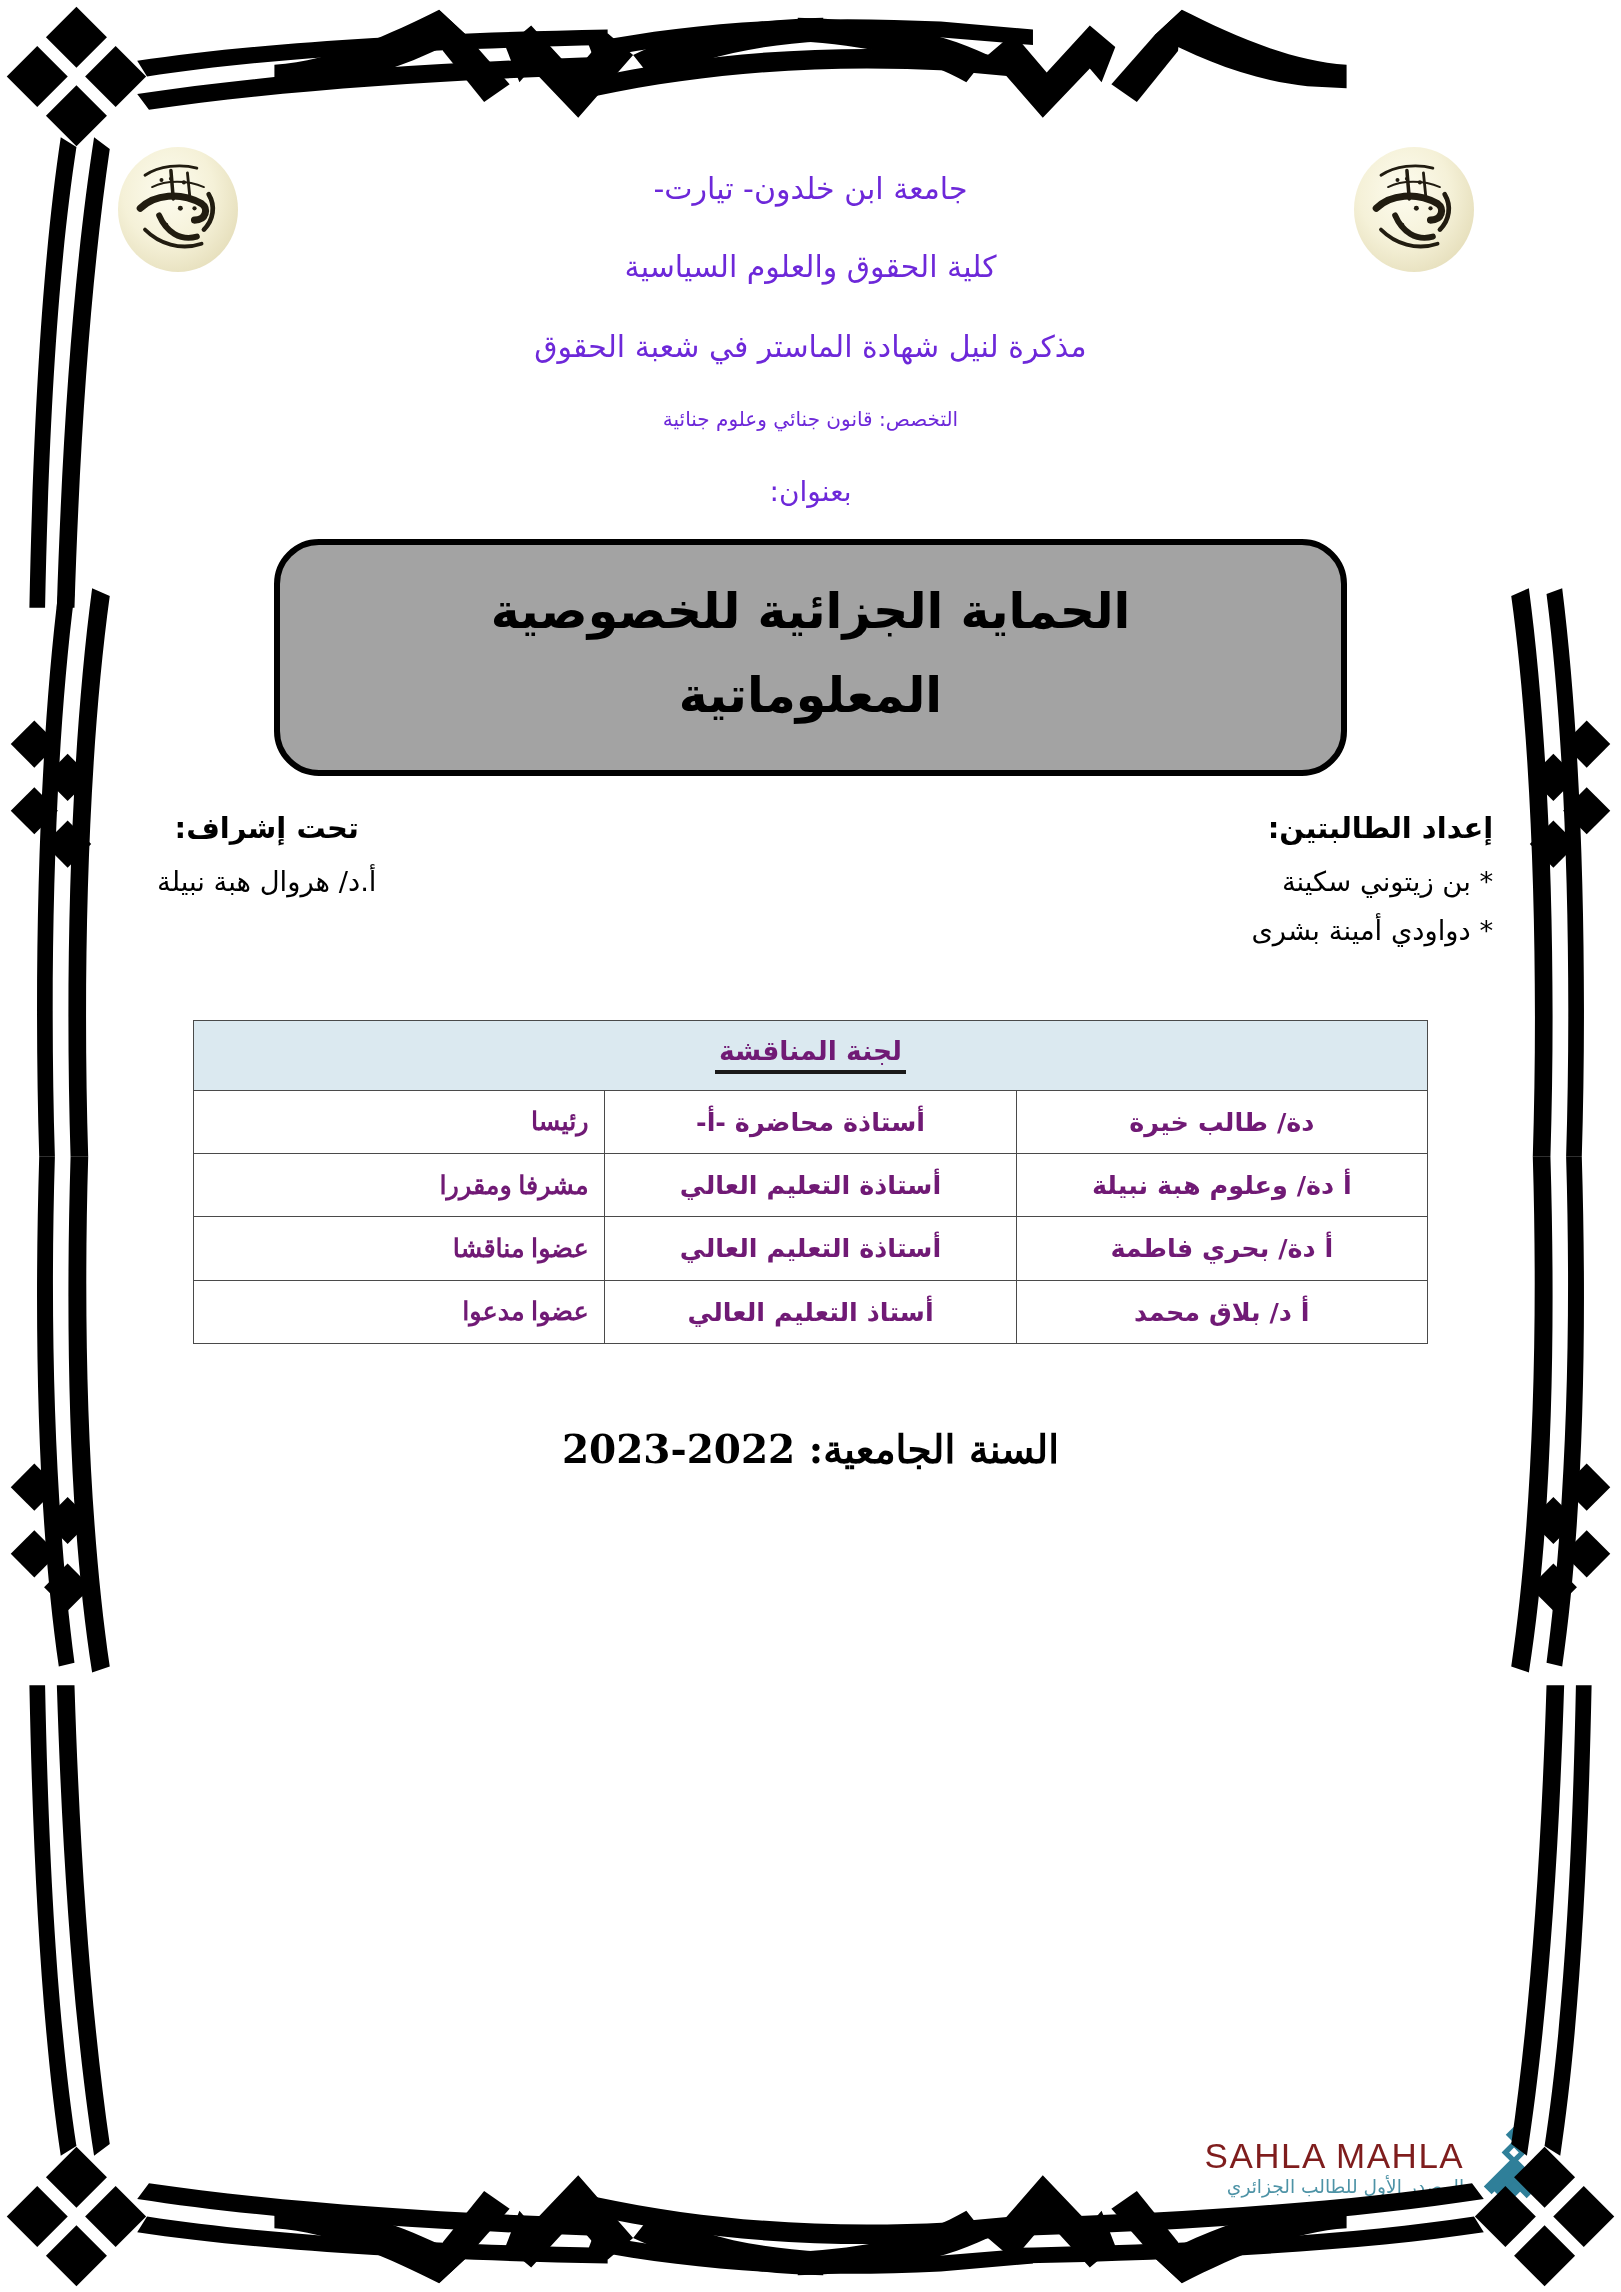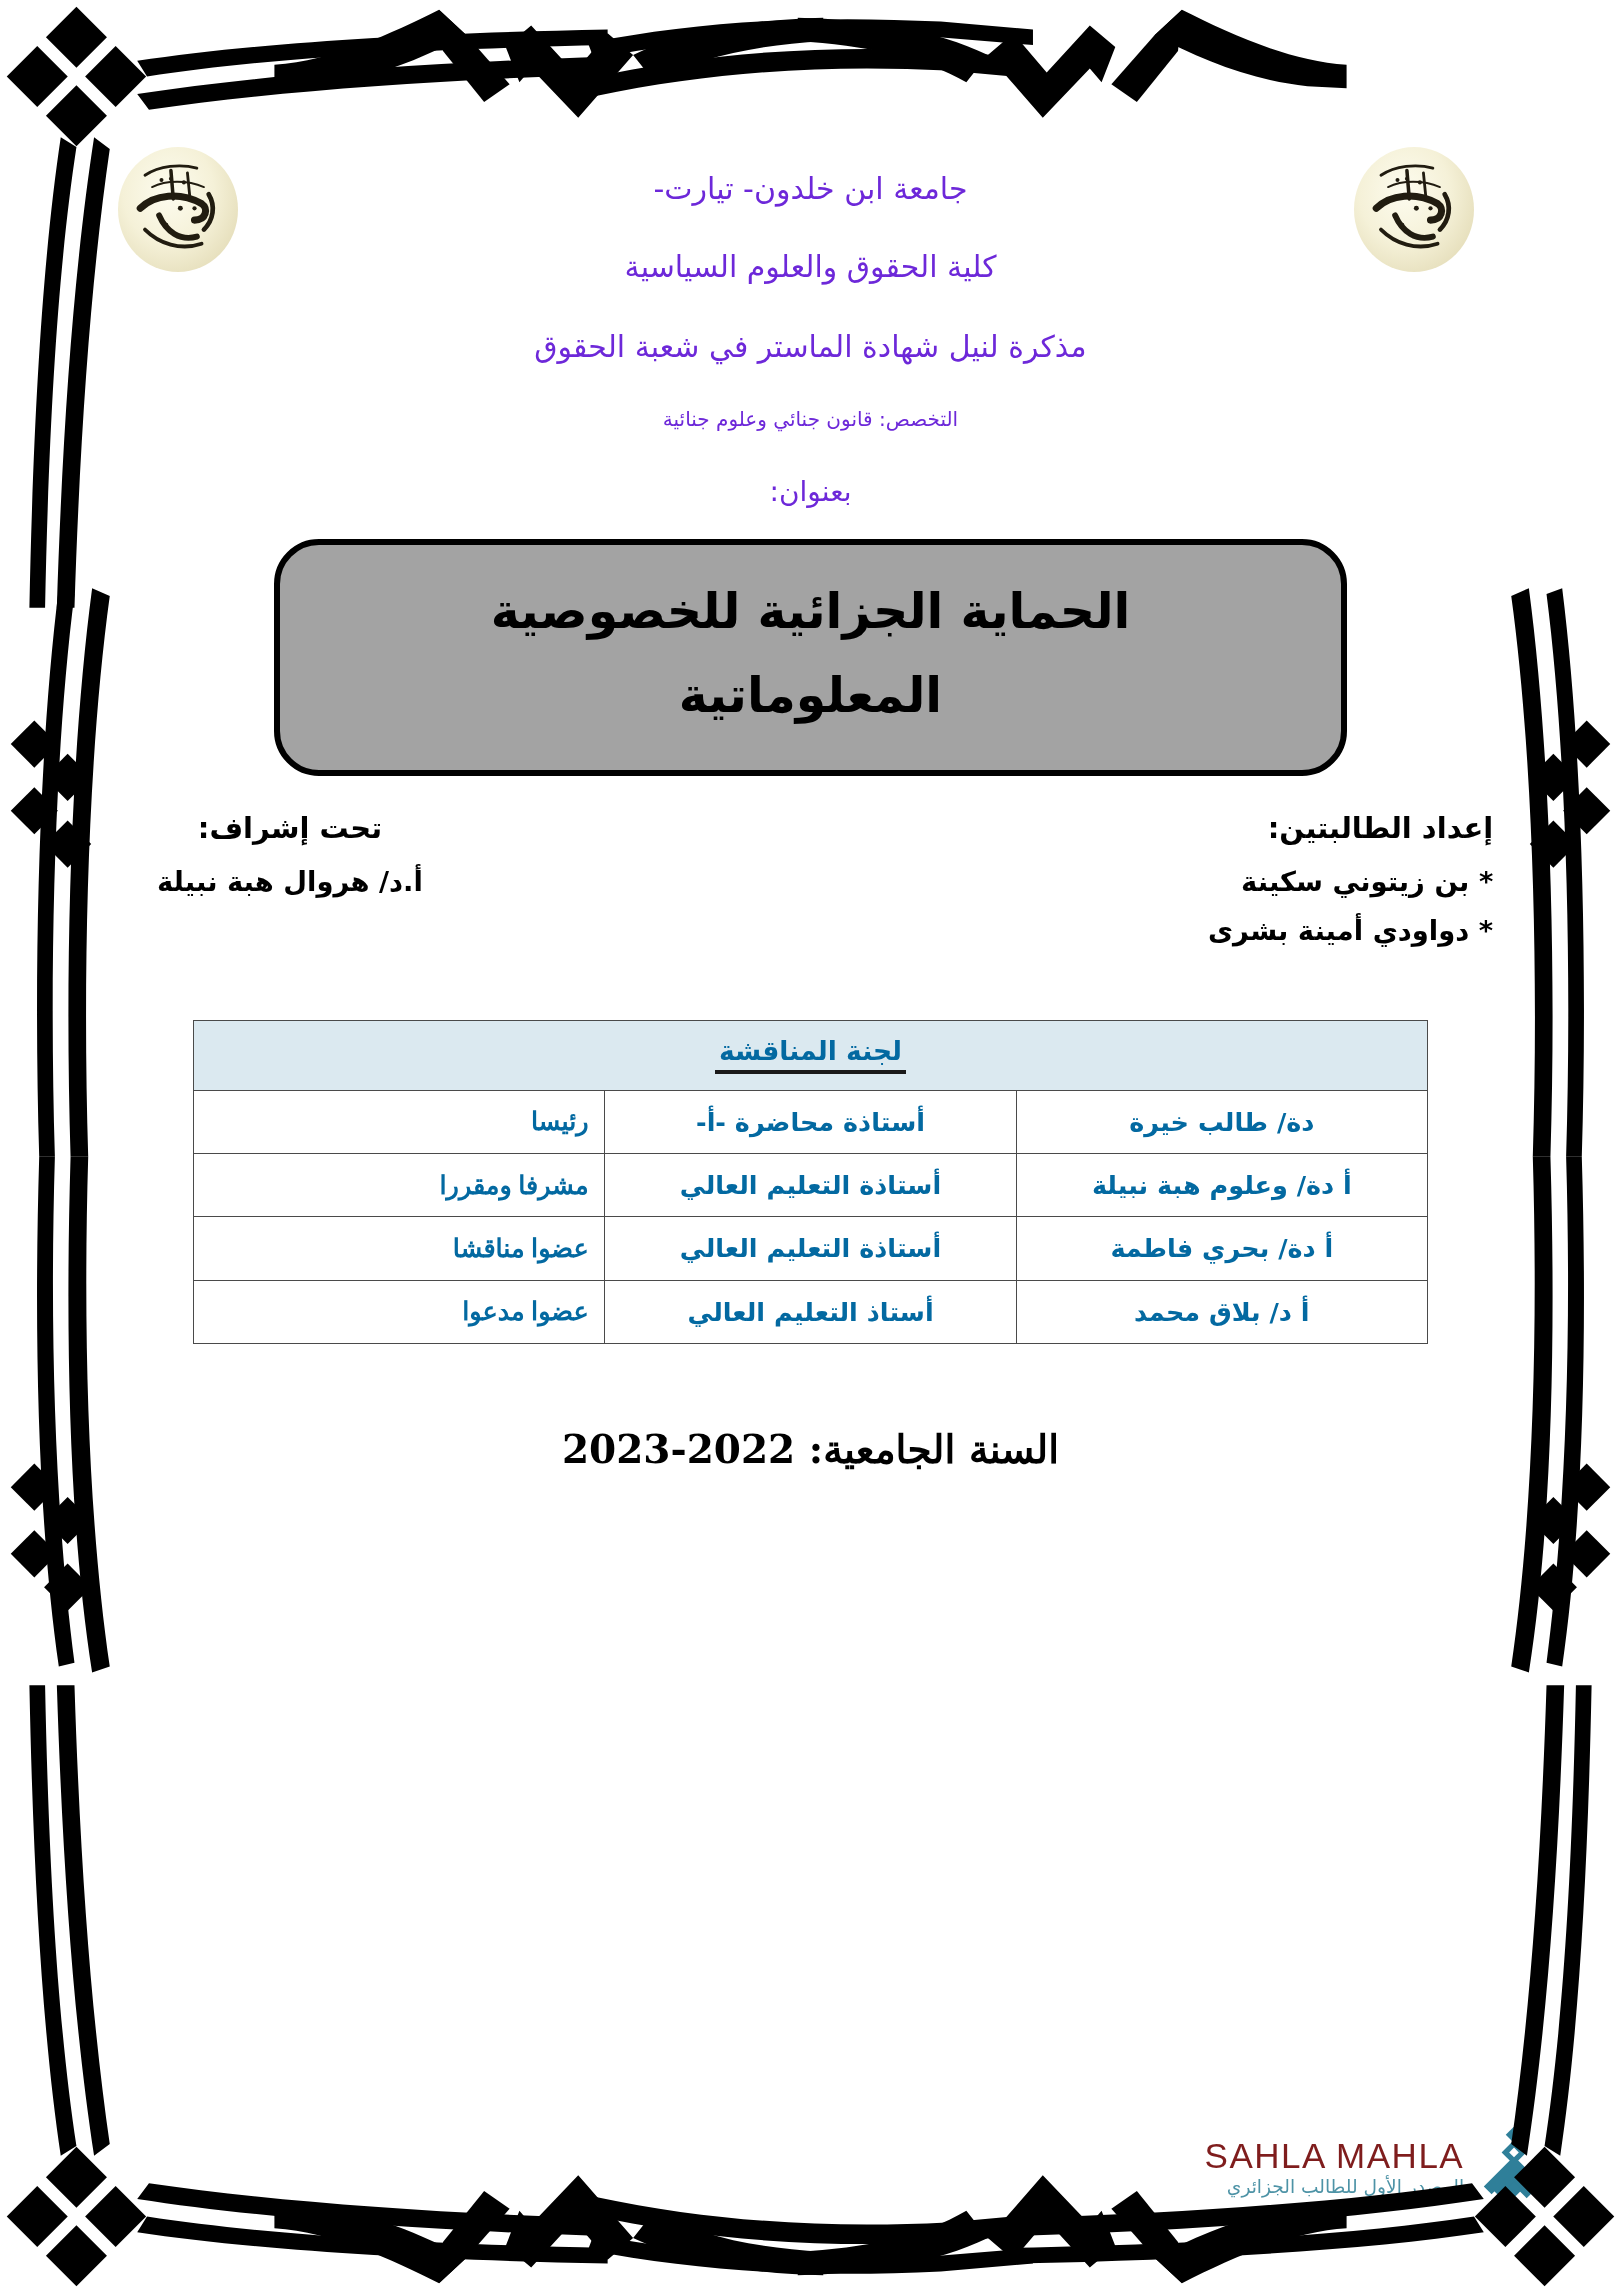--- a/index.html
+++ b/index.html
@@ -103,39 +103,39 @@
   .people-head {
     font-size: 29px;
     font-weight: bold;
     color: #000;
     margin-bottom: 21.6px;
     white-space: nowrap;
     text-align: right;
   }
   .people-name {
     font-size: 27.4px;
-    font-weight: bold;
+    font-weight: normal;
     color: #000;
     margin-bottom: 17.6px;
     white-space: nowrap;
   }
   .supervisor .people-head { text-align: center; }
   .supervisor .people-name { text-align: center; }
 
   
   .committee {
     margin: 57px auto 0;
     width: 1235px;
     border-collapse: collapse;
     direction: rtl;
     table-layout: fixed;
   }
   .committee th, .committee td {
     border: 1.6px solid #4a4a4a;
-    color: #0369a1;
+    color: #701a75;
     font-weight: bold;
   }
   .committee th.caption {
     background: #dbe9f0;
     text-align: center;
     font-size: 26.5px;
     padding: 13.7px 0 15.7px;
     border-bottom: none;
   }
   .caption-text {

